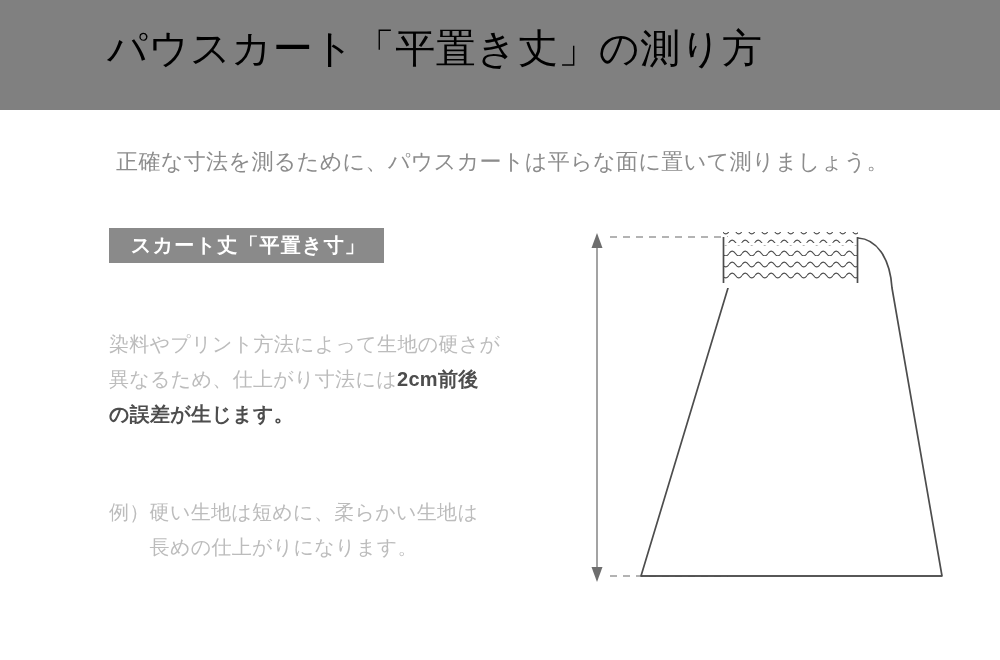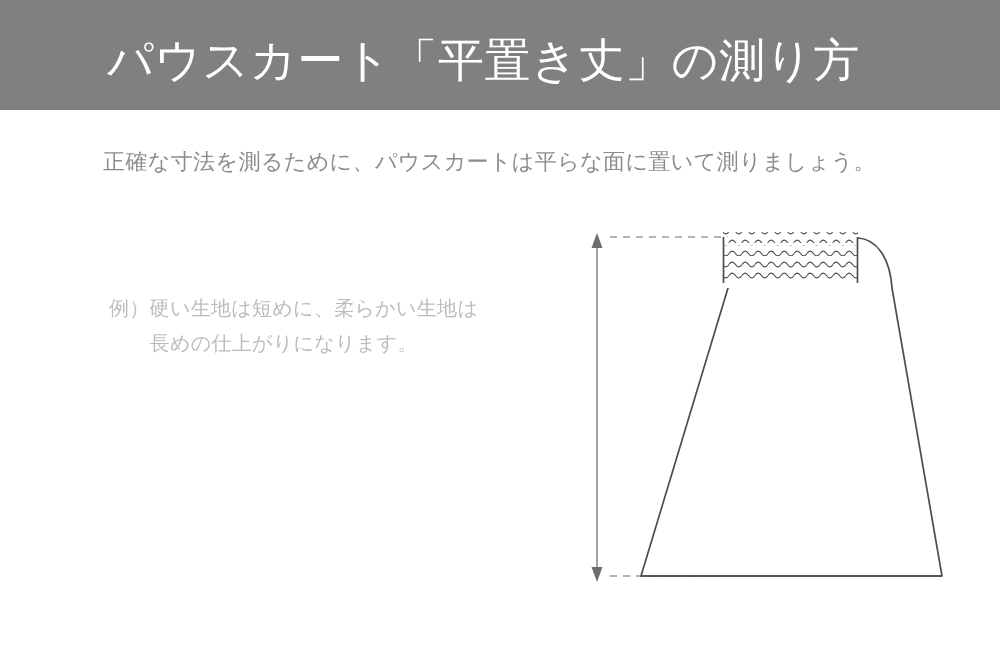--- a/index.html
+++ b/index.html
@@ -25,34 +25,34 @@
     position: absolute;
     left: 0;
     top: 0;
     width: 1000px;
     height: 110px;
     background: #808080;
   }
   .header-title {
     position: absolute;
     left: 107px;
-    top: 34px;
+    top: 22px;
     width: 860px;
-    color: #ffffff;
-    font-size: 46px;
+    color: #000000;
+    font-size: 40px;
     font-weight: 400;
     letter-spacing: 0.5px;
     line-height: 52px;
     white-space: nowrap;
   }
 
   
   .intro-text {
     position: absolute;
-    left: 103px;
+    left: 116px;
     top: 145px;
     width: 830px;
     color: #8c8c8c;
     font-size: 22px;
     font-weight: 400;
     line-height: 34px;
     letter-spacing: 0.4px;
     white-space: nowrap;
   }
 
@@ -115,22 +115,28 @@
 <div id="page">
 
   <div class="header-band">
     <div class="header-title">パウスカート「平置き丈」の測り方</div>
   </div>
 
   <div class="intro-text">正確な寸法を測るために、パウスカートは平らな面に置いて測りましょう。</div>
 
   <div class="left-col">
 
+    <div class="section-badge">スカート丈「平置き寸」</div>
 
 
+    <p class="para para-2">
+      <span>染料やプリント方法によって生地の硬さが
+異なるため、仕上がり寸法には</span><span class="strong">2cm前後
+の誤差が生じます。</span>
+    </p>
 
     <p class="para para-3">
       <span class="eg-label">例）</span><span class="eg-body">硬い生地は短めに、柔らかい生地は
 長めの仕上がりになります。</span>
     </p>
   </div>
 
   <div class="diagram">
     <svg width="420" height="385" viewBox="0 0 420 385" xmlns="http://www.w3.org/2000/svg">
 

